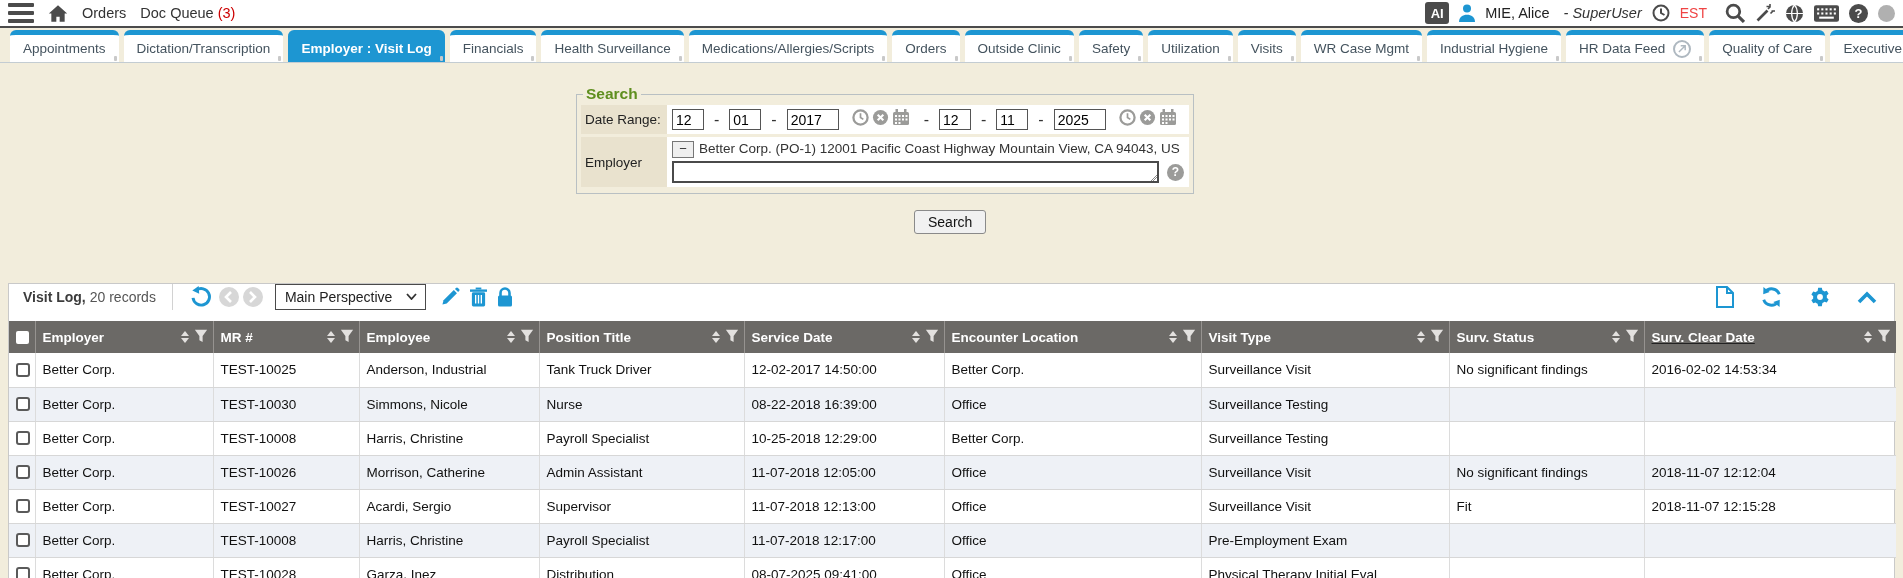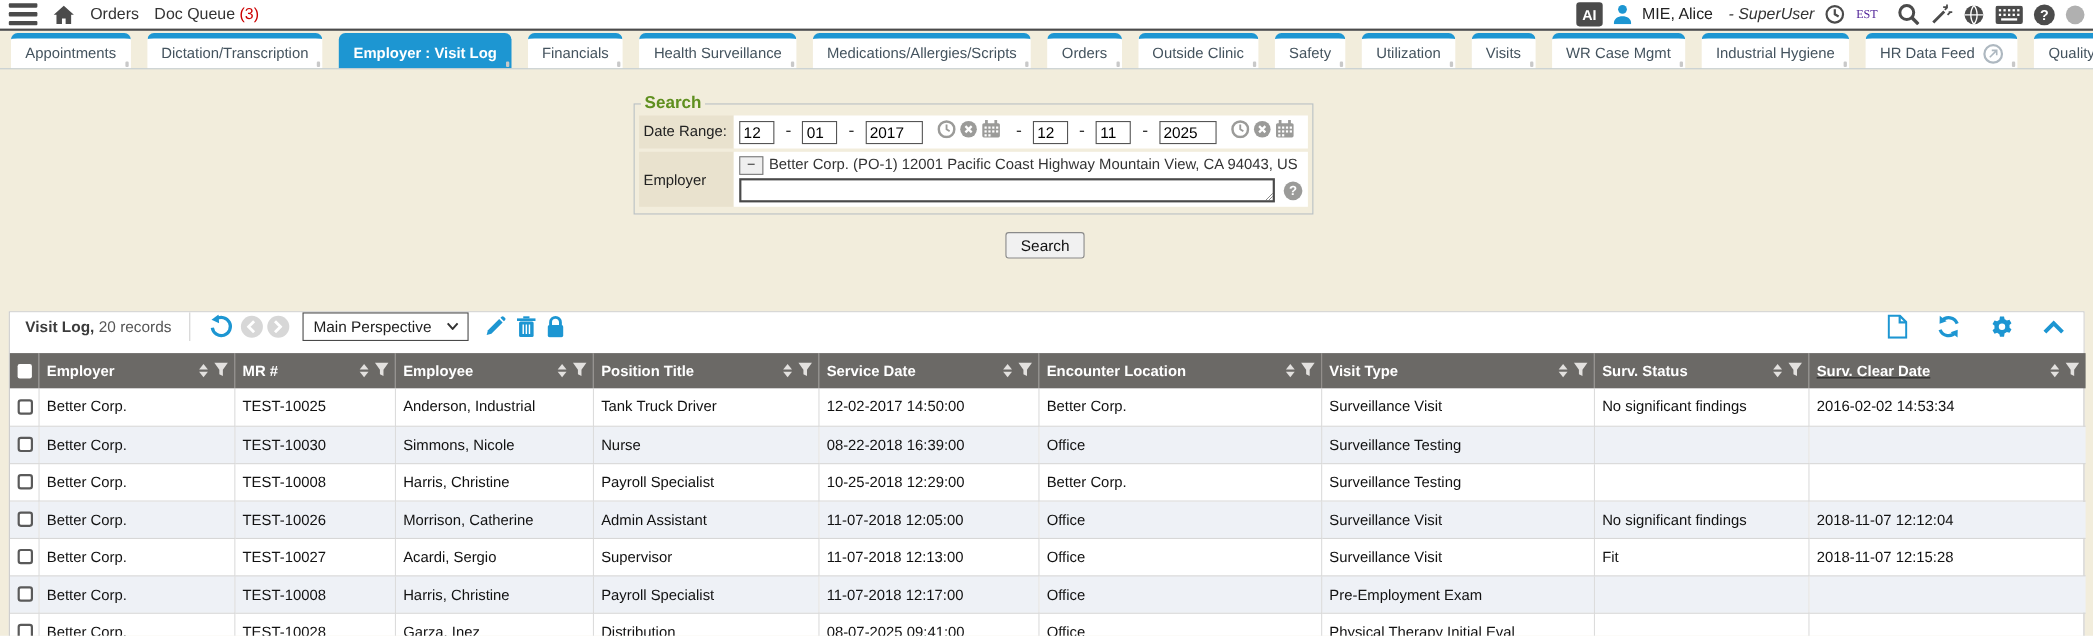--- a/index.html
+++ b/index.html
@@ -10,27 +10,27 @@
   .topbar { height:28px; background:#fff; border-bottom:2px solid #4b4b4b; display:flex; align-items:center; padding:0 8px; }
   .topbar-left { display:flex; align-items:center; gap:14px; }
   .hamburger { width:26px; display:flex; flex-direction:column; gap:4px; cursor:pointer; }
   .hamburger div { height:4px; background:#4b4b4b; border-radius:1px; }
   .nav-link { font-size:14.5px; color:#333; cursor:pointer; }
   .badge-red { color:#cc0000; }
   .topbar-right { margin-left:auto; display:flex; align-items:center; gap:10px; }
   .ai-badge { width:24px; height:22px; background:#4b4b4b; color:#fff; font-weight:bold; font-size:13px; display:flex; align-items:center; justify-content:center; border-radius:3px; }
   .user-name { font-size:14.5px; color:#222; }
   .user-role { font-size:14.5px; font-style:italic; color:#333; margin-left:4px; }
-  .tz { font-size:11px; color:#4c1d95;font-family:Liberation Serif, serif; }
+  .tz { font-size:14px; color:#ef4444; }
   .circle-help { width:19px; height:19px; border-radius:50%; background:#4b4b4b; color:#fff; font-weight:bold; font-size:13px; display:flex; align-items:center; justify-content:center; }
   .presence-dot { width:17px; height:17px; border-radius:50%; background:#b0b0b0; display:inline-block; }
   .tb-icon { display:flex; align-items:center; }
 
   
-  .tabbar { margin-top:2px; height:33px; display:flex; align-items:flex-end; gap:15px; padding-left:10px; border-bottom:1px solid #c3ccd2; overflow:hidden; white-space:nowrap; }
+  .tabbar { margin-top:2px; height:33px; display:flex; align-items:flex-end; gap:5px; padding-left:10px; border-bottom:1px solid #c3ccd2; overflow:hidden; white-space:nowrap; }
   .tab { flex:0 0 auto; background:#fff; border-top:5px solid #1d96d2; border-radius:6px 6px 0 0; height:32px; padding:0 13px; display:flex; align-items:center; font-size:13.5px; color:#44535e; cursor:pointer; position:relative; }
   .tab .tab-dot { position:absolute; right:2px; bottom:1px; width:3px; height:5px; background:#c9c9c9; border-radius:1px; }
   .tab.active { background:#1d96d2; border-top-color:#1d96d2; color:#fff; font-weight:bold; }
   .ext-icon { margin-left:8px; width:18px; height:18px; border:2px solid #aeb8c0; border-radius:50%; display:flex; align-items:center; justify-content:center; }
 
   
   .search-area { height:198px; }
   fieldset.search-fs { margin:22px 0 0 576px; width:616px; border:1px solid #b9c0c3; padding:2px 4px 6px 4px; }
   legend.search-legend { color:#5f8f1f; font-weight:bold; font-size:15.5px; padding:0 3px; margin-left:2px; }
   .frow { display:flex; margin-bottom:3px; }

